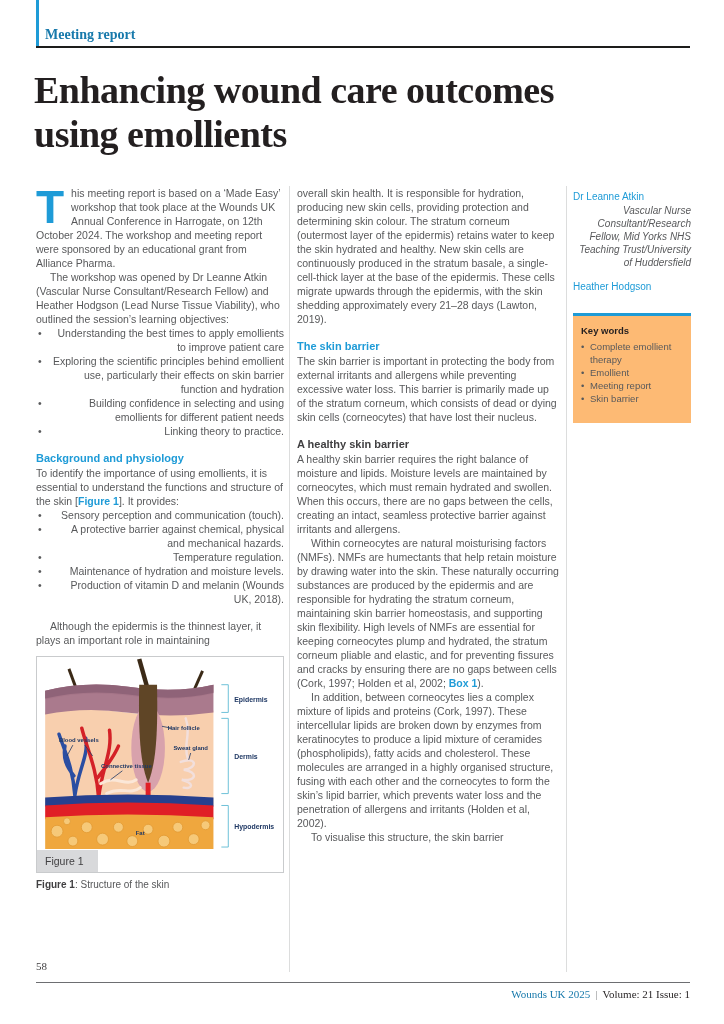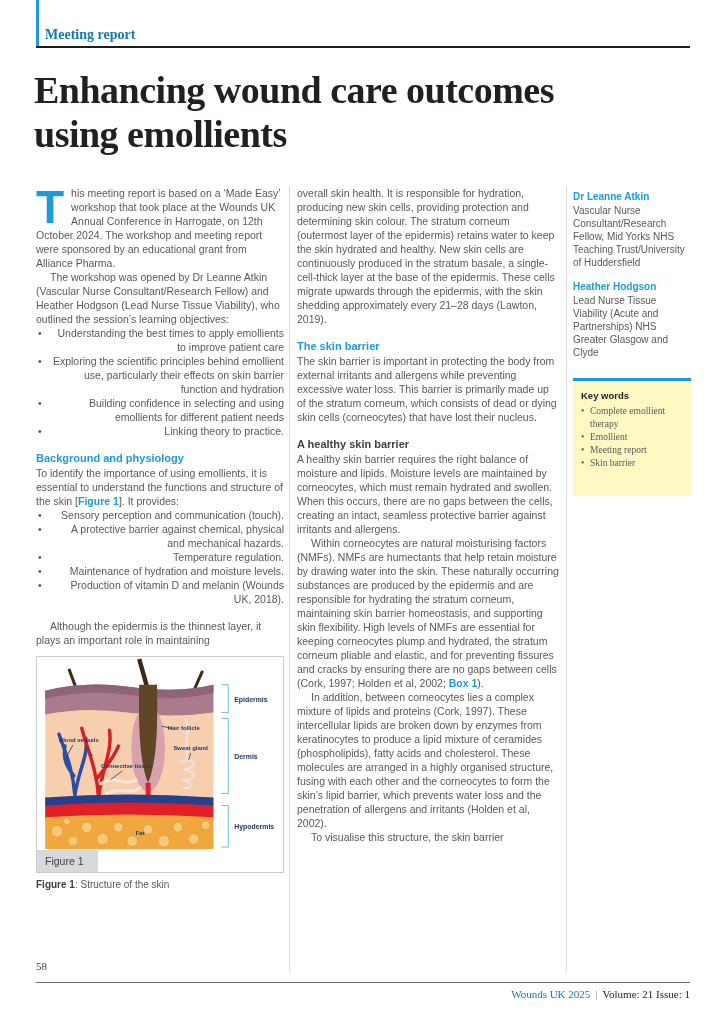--- a/index.html
+++ b/index.html
@@ -43,25 +43,25 @@
               padding:4px 14px 4px 8px;margin-top:-4px;}
   .figure-caption{margin-top:5px;font-size:10px;color:#58595b;}
   .figure-caption b{color:#414042;}
   .fig-label{font-family:"Liberation Sans",sans-serif;font-size:6px;font-weight:bold;fill:#1f3864;}
   .fig-side{font-family:"Liberation Sans",sans-serif;font-size:7px;font-weight:bold;fill:#1f3864;}
 
   
   .sidebar{position:absolute;left:573px;top:190px;width:118px;height:782px;
            display:flex;flex-direction:column;font-size:10px;line-height:13px;}
   .author{margin-bottom:11px;}
-  .author-name{color:#1e9bd7;font-weight:bold;margin-bottom:1px;}
-  .author-role{color:#58595b;}
-  .kw-box{margin-top:8px;border-top:3px solid #1e9bd7;background:#fef9c3;padding:8px 8px 26px 8px;}
+  .author-name{color:#1e9bd7;font-weight:normal;margin-bottom:1px;}
+  .author-role{font-style:italic;color:#58595b;text-align:right;}
+  .kw-box{margin-top:8px;border-top:3px solid #1e9bd7;background:#fdba74;padding:8px 8px 18px 8px;}
   .kw-title{font-weight:bold;color:#231f20;font-size:9.5px;margin-bottom:3px;}
-  ul.kw-list{margin:0;padding:0;list-style:none;font-size:9.5px;line-height:13px;color:#58595b;font-family:Liberation Serif, serif;}
+  ul.kw-list{margin:0;padding:0;list-style:none;font-size:9.5px;line-height:13px;color:#58595b;}
   ul.kw-list li{position:relative;padding-left:9px;}
   ul.kw-list li::before{content:"\2022";position:absolute;left:0;color:#58595b;}
   .declaration{margin-top:auto;margin-bottom:14px;font-size:9.5px;line-height:13px;}
   .decl-title{font-weight:bold;color:#231f20;margin-bottom:2px;}
 
   
   .footer-rule{position:absolute;left:36px;top:982px;width:654px;height:1px;background:#6d6e71;}
   .footer-left{position:absolute;left:36px;top:960px;font-family:"Liberation Serif",serif;
                font-size:11px;color:#414042;}
   .footer-right{position:absolute;right:34px;top:988px;font-family:"Liberation Serif",serif;
@@ -184,21 +184,20 @@
 
   <div class="vdivider d2"></div>
 
   <aside class="sidebar">
     <div class="author">
       <div class="author-name">Dr Leanne Atkin</div>
       <div class="author-role">Vascular Nurse Consultant/Research Fellow, Mid Yorks NHS Teaching Trust/University of Huddersfield</div>
     </div>
     <div class="author">
       <div class="author-name">Heather Hodgson</div>
-      <div class="author-role">Lead Nurse Tissue Viability (Acute and Partnerships) NHS Greater Glasgow and Clyde</div>
     </div>
     <div class="kw-box">
       <div class="kw-title">Key words</div>
       <ul class="kw-list">
         <li>Complete emollient therapy</li>
         <li>Emollient</li>
         <li>Meeting report</li>
         <li>Skin barrier</li>
       </ul>
     </div>

